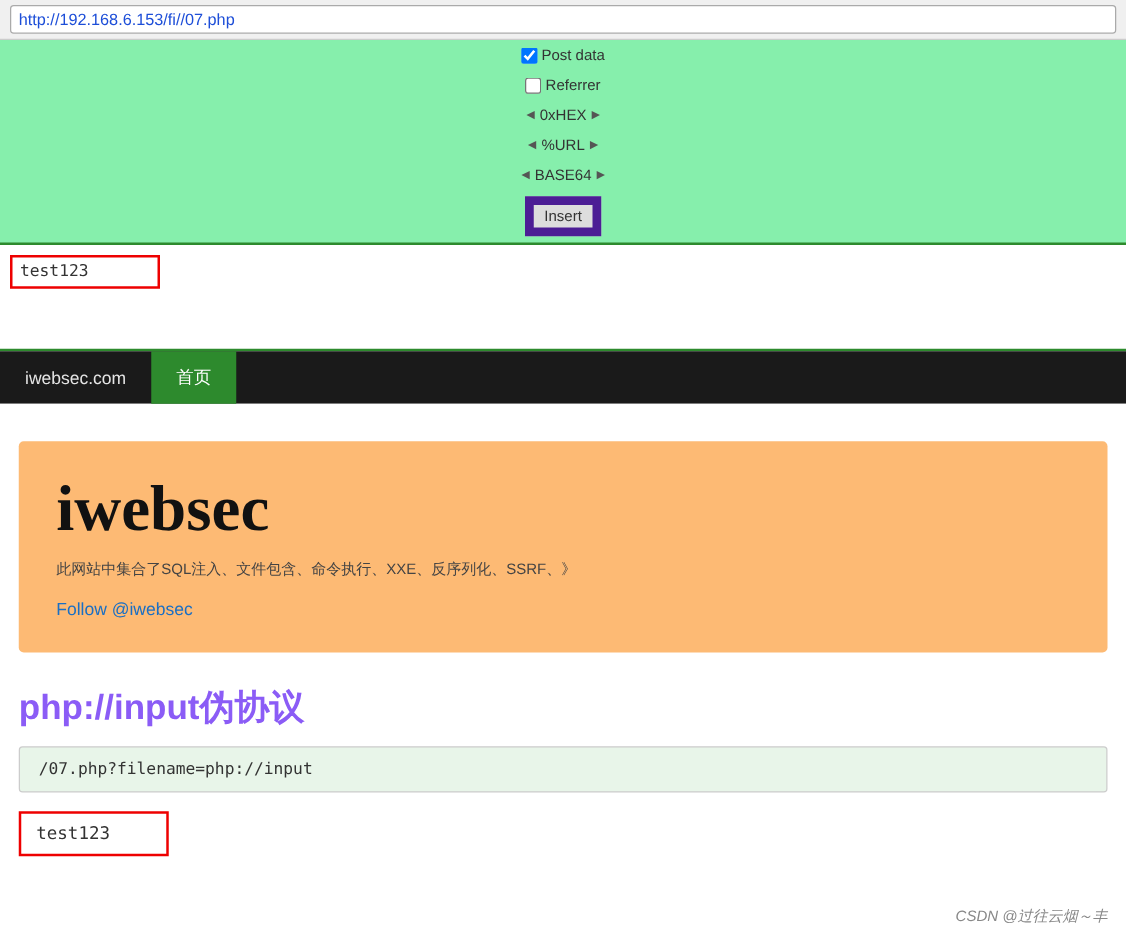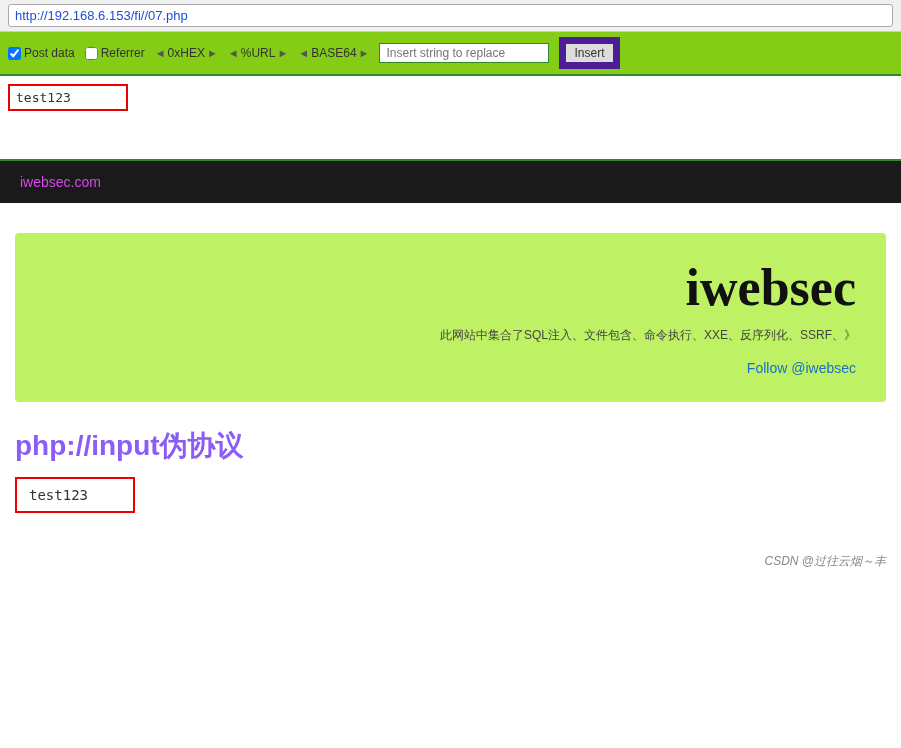--- a/index.html
+++ b/index.html
@@ -19,27 +19,28 @@
       background: #fff;
       border: 1px solid #aaa;
       border-radius: 3px;
       padding: 3px 6px;
       font-size: 13px;
       color: #1d4ed8;
     }
 
     
     .tool-toolbar {
-      background: #84cc16;
+      background: #86efac;
       border-bottom: 2px solid #2d8a2d;
       padding: 5px 8px;
       display: flex;
       align-items: center;
       gap: 10px;
       flex-wrap: wrap;
+      flex-direction: column;
     }
     .tool-checkbox-label {
       display: flex;
       align-items: center;
       gap: 3px;
       font-size: 12px;
       color: #333;
     }
     .tool-checkbox-label input[type=checkbox] {
       width: 13px;
@@ -98,21 +99,21 @@
 
     
     .nav-bar {
       background: #1a1a1a;
       display: flex;
       align-items: center;
       padding: 0;
       height: 42px;
     }
     .nav-logo {
-      color: #d946ef;
+      color: #e5e5e5;
       font-size: 14px;
       padding: 0 20px;
       height: 100%;
       display: flex;
       align-items: center;
     }
     .nav-item {
       color: #fff;
       background: #2d8a2d;
       padding: 0 20px;
@@ -124,25 +125,24 @@
     }
 
     
     .main-content {
       background: #fff;
       padding: 20px 0;
     }
 
     
     .hero-section {
-      background: #bef264;
+      background: #fdba74;
       margin: 10px 15px;
       padding: 25px 30px;
       border-radius: 4px;
-      text-align: right;
     }
     .hero-title {
       font-size: 52px;
       font-weight: 900;
       color: #111;
       margin-bottom: 10px;
       font-family: Georgia, serif;
     }
     .hero-subtitle {
       font-size: 12px;
@@ -227,42 +227,43 @@
     <span>%URL</span>
     <span class="arrow-icon">►</span>
   </button>
 
   <button class="encode-btn">
     <span class="arrow-icon">◄</span>
     <span>BASE64</span>
     <span class="arrow-icon">►</span>
   </button>
 
-  <input class="insert-string-input" type="text" placeholder="Insert string to replace" style="">
 
   <button class="insert-btn">Insert</button>
 </div>
 
 <div class="post-data-area">
   <input class="post-data-input" type="text" value="test123" style="">
   <div class="post-data-empty"></div>
 </div>
 
 <nav class="nav-bar">
   <div class="nav-logo">iwebsec.com</div>
+  <div class="nav-item">首页</div>
 </nav>
 
 <div class="main-content">
 
   <div class="hero-section">
     <div class="hero-title">iwebsec</div>
     <div class="hero-subtitle">此网站中集合了SQL注入、文件包含、命令执行、XXE、反序列化、SSRF、》</div>
     <a class="hero-link">Follow @iwebsec</a>
   </div>
 
   <div class="page-section">
     <div class="section-title">php://input伪协议</div>
+    <div class="code-box">/07.php?filename=php://input</div>
     <div class="result-box">test123</div>
   </div>
 
   <div class="footer-note">CSDN @过往云烟～丰</div>
 
 </div>
 
 </body></html>

